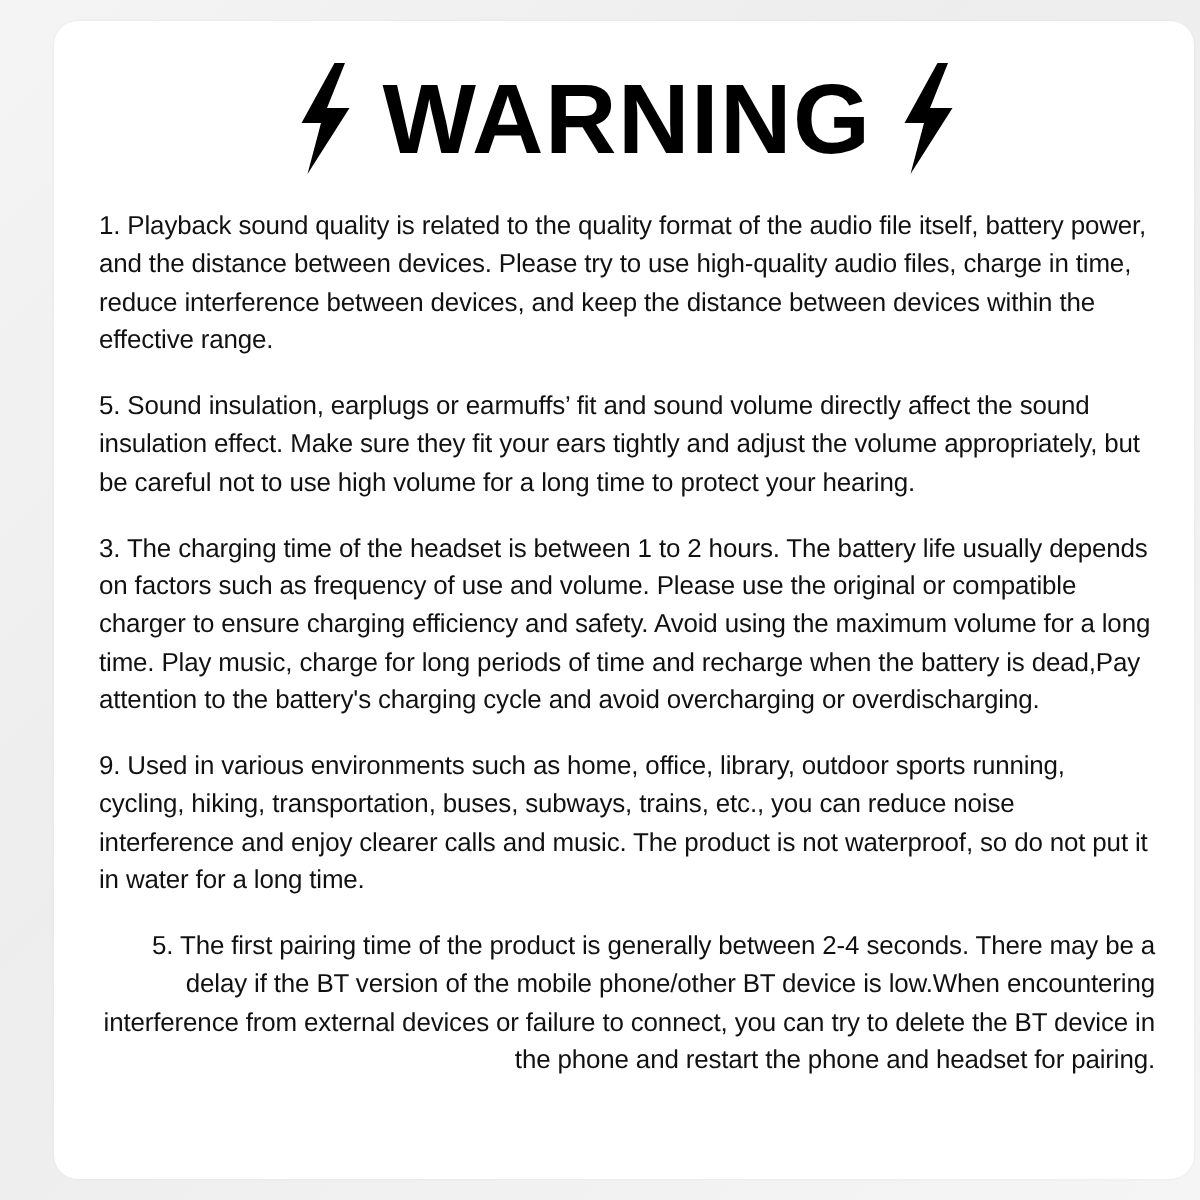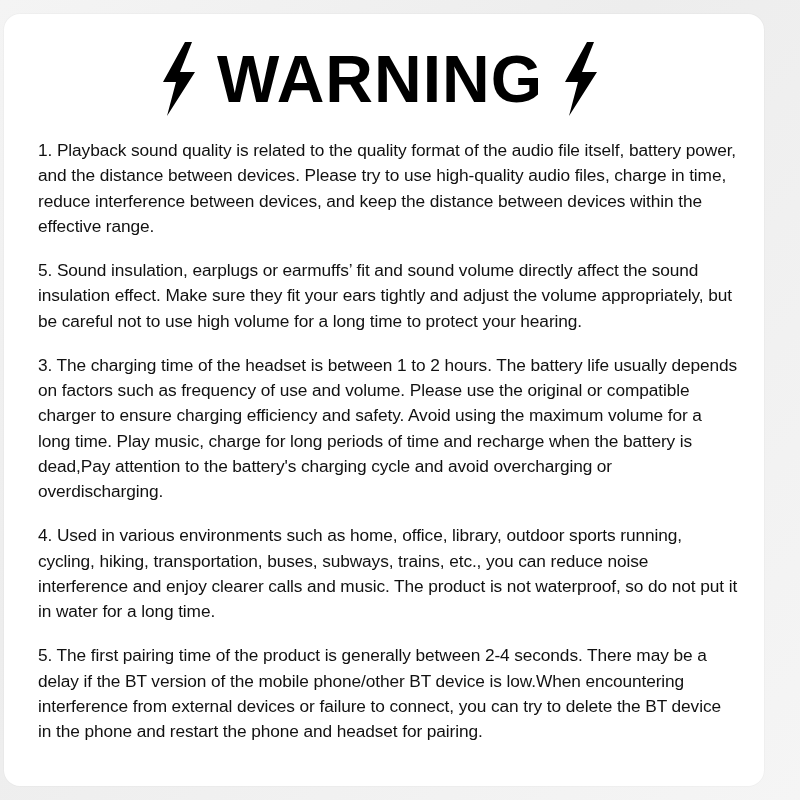--- a/index.html
+++ b/index.html
@@ -15,28 +15,28 @@
   }
   .page {
     position: relative;
     width: 800px;
     height: 800px;
     background: linear-gradient(135deg, #f4f4f4 0%, #ededed 40%, #f5f5f5 100%);
     box-sizing: border-box;
   }
   .card {
     position: absolute;
-    left: 4px;
+    left: 36px;
     top: 14px;
     width: 760px;
     height: 772px;
     background: #ffffff;
     border-radius: 16px;
     box-sizing: border-box;
-    padding: 18px 26px 10px 18px;
+    padding: 18px 26px 10px 30px;
     box-shadow: 0 0 0 1px rgba(0,0,0,0.02);
   }
   .header {
     display: flex;
     align-items: center;
     justify-content: center;
     gap: 18px;
     height: 86px;
     margin-top: 4px;
   }
@@ -50,33 +50,33 @@
     font-family: "Liberation Sans", sans-serif;
     font-weight: bold;
     font-size: 66px;
     letter-spacing: 1px;
     color: #000000;
     line-height: 1;
     white-space: nowrap;
   }
   .body {
     margin-top: 16px;
-    margin-left: 16px;
   }
   .para {
     font-family: "Liberation Sans", sans-serif;
     font-size: 17.3px;
     line-height: 1.46;
     color: #111111;
     margin: 0 0 19px 0;
     text-align: left;
     letter-spacing: -0.1px;
   }
   .para:last-child {
     margin-bottom: 0;
+    text-align: right;
   }
 </style>
 </head>
 <body>
 
 <div class="page">
   <div class="card">
 
     <div class="header">
       <span>
@@ -89,18 +89,18 @@
         <svg class="bolt" viewBox="0 0 40 74" xmlns="http://www.w3.org/2000/svg" aria-hidden="true">
           <polygon points="26,0 4,40 17,40 8,74 36,30 21,30 33,0" fill="#000000"></polygon>
         </svg>
       </span>
     </div>
 
     <div class="body">
       <p class="para">1. Playback sound quality is related to the quality format of the audio file itself, battery power, and the distance between devices. Please try to use high-quality audio files, charge in time, reduce interference between devices, and keep the distance between devices within the effective range.</p>
       <p class="para">5. Sound insulation, earplugs or earmuffs’ fit and sound volume directly affect the sound insulation effect. Make sure they fit your ears tightly and adjust the volume appropriately, but be careful not to use high volume for a long time to protect your hearing.</p>
       <p class="para">3. The charging time of the headset is between 1 to 2 hours. The battery life usually depends on factors such as frequency of use and volume. Please use the original or compatible charger to ensure charging efficiency and safety. Avoid using the maximum volume for a long time. Play music, charge for long periods of time and recharge when the battery is dead,Pay attention to the battery's charging cycle and avoid overcharging or overdischarging.</p>
-      <p class="para">4. Used in various environments such as home, office, library, outdoor sports running, cycling, hiking, transportation, buses, subways, trains, etc., you can reduce noise interference and enjoy clearer calls and music. The product is not waterproof, so do not put it in water for a long time.</p>
+      <p class="para">9. Used in various environments such as home, office, library, outdoor sports running, cycling, hiking, transportation, buses, subways, trains, etc., you can reduce noise interference and enjoy clearer calls and music. The product is not waterproof, so do not put it in water for a long time.</p>
       <p class="para">5. The first pairing time of the product is generally between 2-4 seconds. There may be a delay if the BT version of the mobile phone/other BT device is low.When encountering interference from external devices or failure to connect, you can try to delete the BT device in the phone and restart the phone and headset for pairing.</p>
     </div>
 
   </div>
 </div>
 
 </body></html>

